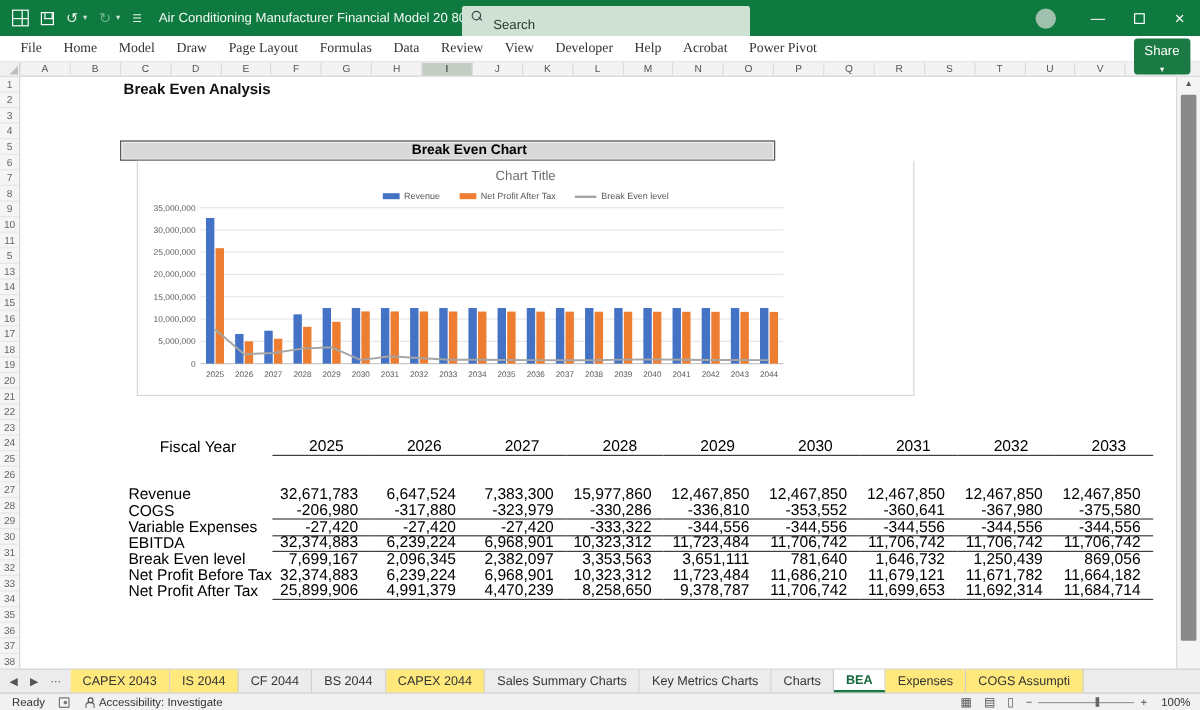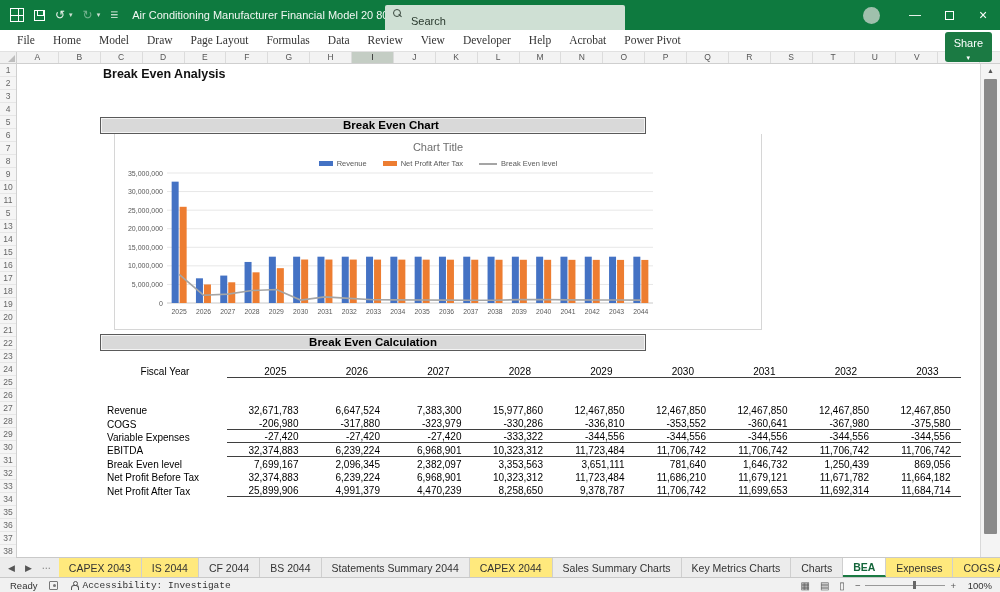--- a/index.html
+++ b/index.html
@@ -69,21 +69,21 @@
   .chartbody { position:absolute; left:97px; top:70px; width:648px; height:196px;
     background:#fff; border:1px solid #d6d6d6; border-top:none; }
   .chart-title { margin-top:7px; text-align:center; font-size:11px; color:#6e6e6e; }
   .legend { margin-top:6px; display:flex; justify-content:center; gap:16px;
     font-size:7.5px; color:#595959; align-items:center; }
   .leg-item { display:flex; align-items:center; gap:4px; }
   .swatch-bar { width:14px; height:5px; }
   .swatch-line { width:18px; height:2px; }
 
   
-  .calctable { position:absolute; left:86px; top:300px; width:858px; font-size:10px; color:#000; }
+  .calctable { position:absolute; left:86px; top:300px; width:858px; font-size:13px; color:#000; }
   .trow { display:grid; grid-template-columns:124px repeat(9, 81.5px); height:13.4px; align-items:center; }
   .trow.thead { height:15px; }
   .tgap { height:25px; }
   .lbl { padding-left:4px; white-space:nowrap; }
   .lbl.center { text-align:center; padding-left:0; }
   .val { text-align:right; padding-right:10px; white-space:nowrap; }
   .b { font-weight:bold; }
   .u { border-bottom:1px solid #3f3f3f; }
   .trow.thead .val { padding-right:22px; }
 
@@ -96,21 +96,21 @@
     white-space:nowrap; background:#ececec; }
   .tab.yellow { background:#ffe97d; }
   .tab.active { background:#fff; color:#14663b; font-weight:bold; border-bottom:2px solid #1b7a43; }
 
   
   .statusbar { height:15px; background:#f1f1f1; border-top:1px solid #c9c9c9;
     display:flex; align-items:center; font-size:9.5px; color:#333; }
   .statusbar .left { display:flex; align-items:center; gap:12px; padding-left:10px; }
   .macroicon { width:9px; height:9px; border:1px solid #777; border-radius:1px; position:relative; }
   .macroicon:after { content:""; position:absolute; left:2.5px; top:2.5px; width:3px; height:3px; background:#777; border-radius:50%; }
-  .accwrap { display:flex; align-items:center; gap:4px;font-family:Liberation Mono, monospace; }
+  .accwrap { display:flex; align-items:center; gap:4px; }
   .person { width:8px; height:9px; position:relative; }
   .person:before { content:""; position:absolute; left:2.5px; top:0; width:3.5px; height:3.5px; border:1px solid #555; border-radius:50%; }
   .person:after { content:""; position:absolute; left:1px; top:4.5px; width:6px; height:4px; border:1px solid #555; border-bottom:none; border-radius:3px 3px 0 0; }
   .statusbar .right { margin-left:auto; display:flex; align-items:center; gap:10px; padding-right:8px; }
   .viewicon { font-size:10px; color:#555; }
   .zoomslider { display:flex; align-items:center; gap:5px; color:#555; }
   .ztrack { width:80px; height:1px; background:#999; position:relative; }
   .zthumb { position:absolute; left:48px; top:-3.5px; width:3px; height:8px; background:#666; }
   .zoompct { min-width:26px; text-align:right; }
 </style>
@@ -333,21 +333,20 @@
           <rect x="494.05" y="88.69084285714285" width="7" height="46.309157142857146" fill="#4472C4"></rect>
           <rect x="502.05" y="91.89571428571429" width="7" height="43.10428571428571" fill="#ED7D31"></rect>
           <text x="501.55" y="146" text-anchor="middle" font-size="6.8" fill="#595959" font-family="Liberation Sans, sans-serif">2043</text>
           <rect x="518.35" y="88.69084285714285" width="7" height="46.309157142857146" fill="#4472C4"></rect>
           <rect x="526.35" y="91.92542857142857" width="7" height="43.07457142857143" fill="#ED7D31"></rect>
           <text x="525.85" y="146" text-anchor="middle" font-size="6.8" fill="#595959" font-family="Liberation Sans, sans-serif">2044</text>
           <polyline points="64.15,106.403094 88.45,127.21357571428571 112.75,126.15221114285714 137.05,122.54390885714285 161.35000000000002,121.43873057142858 185.65,132.0967657142857 209.95000000000002,128.88356685714285 234.25,130.3555122857143 258.55,131.7720777142857 282.85,131.84285714285716 307.15,132.02857142857144 331.45,132.10285714285715 355.75,132.17714285714285 380.05,132.21428571428572 404.35,131.65714285714284 428.65000000000003,131.47142857142856 452.95,131.84285714285716 477.25,131.9542857142857 501.55,132.02857142857144 525.85,132.10285714285715" fill="none" stroke="#A5A5A5" stroke-width="1.6"></polyline>
         </svg>
     </div>
 
-    <div class="section-header" style="left:83px; top:270px;">Break Even Calculation</div>
     <div class="calctable" id="calctable">
         <div class="trow thead">
           <div class="lbl center">Fiscal Year</div>
           <div class="val u">2025</div>
           <div class="val u">2026</div>
           <div class="val u">2027</div>
           <div class="val u">2028</div>
           <div class="val u">2029</div>
           <div class="val u">2030</div>
           <div class="val u">2031</div>
@@ -452,21 +451,20 @@
   <div class="tabnav">
     <span>◀</span>
     <span>▶</span>
     <span>⋯</span>
   </div>
   <div id="sheettabs" style="display:flex;">
       <div class="tab yellow">CAPEX 2043</div>
       <div class="tab yellow">IS 2044</div>
       <div class="tab">CF 2044</div>
       <div class="tab">BS 2044</div>
-      <div class="tab">Statements Summary 2044</div>
       <div class="tab yellow">CAPEX 2044</div>
       <div class="tab">Sales Summary Charts</div>
       <div class="tab">Key Metrics Charts</div>
       <div class="tab">Charts</div>
       <div class="tab active">BEA</div>
       <div class="tab yellow">Expenses</div>
       <div class="tab yellow">COGS Assumpti</div>
     </div>
 
 </div>

